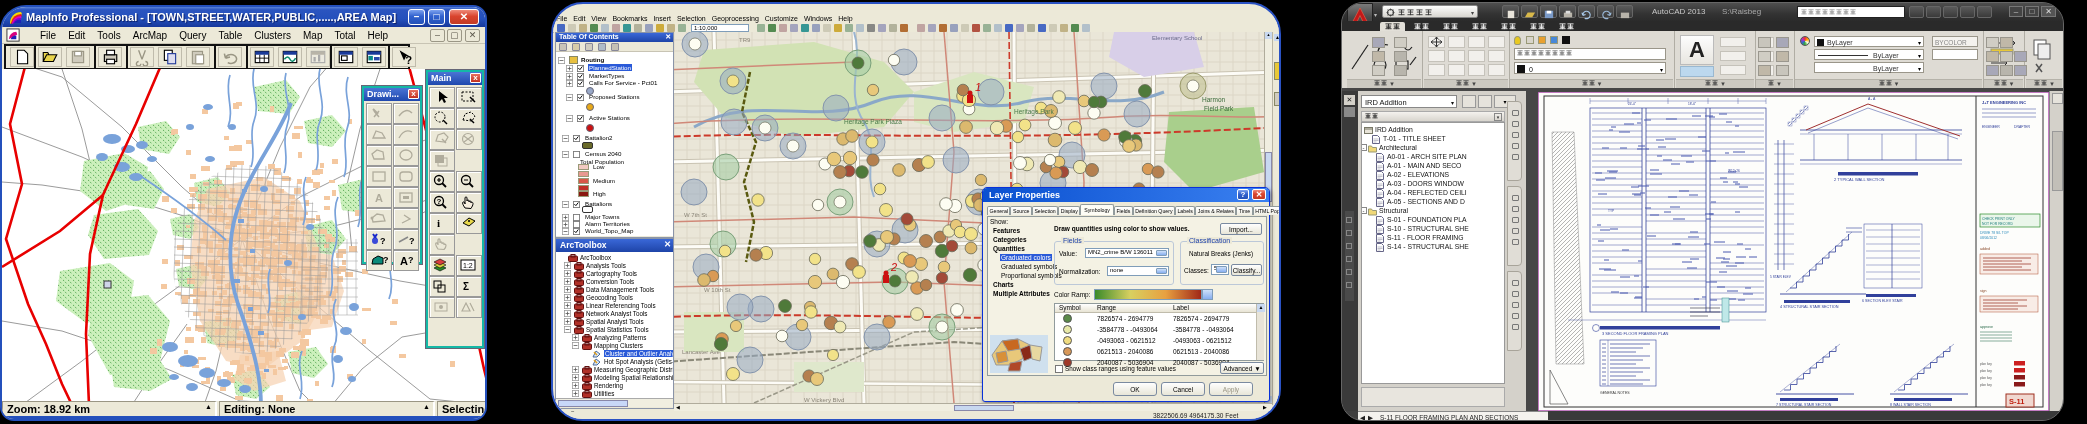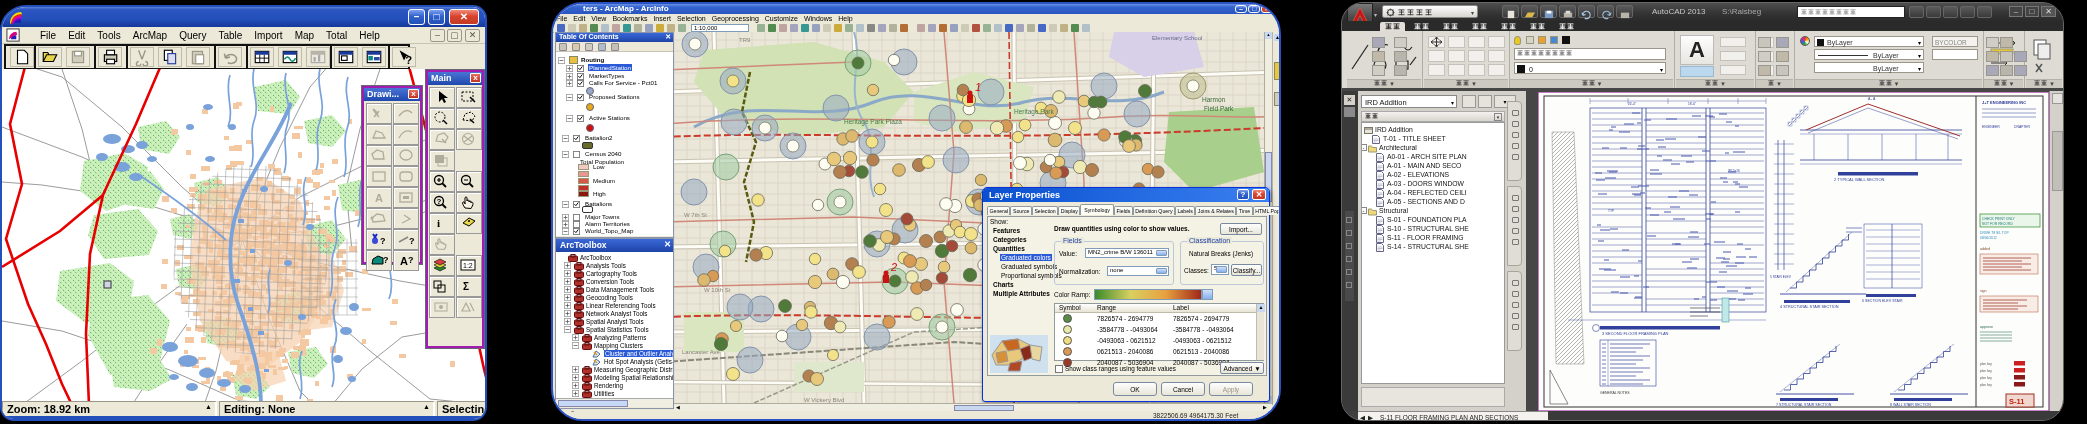--- a/index.html
+++ b/index.html
@@ -20,21 +20,21 @@
 #w1 .menus{position:absolute;left:0;top:20px;width:100%;height:17px;background:#ece9d8;
  font-size:10px;color:#000;border-bottom:1px solid #c8c4b4;}
 #w1 .menus span{display:inline-block;padding:3px 6px 0 6px;}
 .childbtn{position:absolute;top:2px;width:15px;height:13px;background:#ece9d8;
  border:1px solid #9b9786;border-radius:2px;color:#5a564a;font-size:9px;line-height:11px;text-align:center;}
 #w1 .toolrow{position:absolute;left:2px;top:37px;width:406px;height:26px;background:#ece9d8;
  border:2px solid #111;}
 .mi-btn{position:absolute;top:1px;width:24px;height:20px;background:#ece9d8;border:1px solid #c0bcac;}
 .mi-sep{position:absolute;top:0px;width:2px;height:22px;background:#111;}
 
-.float-tb{position:absolute;background:#ece9d8;border:2px solid #a21caf;box-shadow:0 0 0 1px #667;}
+.float-tb{position:absolute;background:#ece9d8;border:2px solid #14b8a6;box-shadow:0 0 0 1px #667;}
 .ftb-title{height:13px;background:linear-gradient(#4a74d4,#1f48ae);color:#fff;
  font-size:9px;font-weight:bold;padding:1px 3px;position:relative;}
 .ftb-x{position:absolute;right:1px;top:1px;width:11px;height:10px;background:linear-gradient(#e87060,#c03020);
  border:1px solid #fff;border-radius:1px;color:#fff;font-size:8px;line-height:8px;text-align:center;font-weight:bold;}
 .ftb-grid{position:relative;}
 .ftb-btn{position:absolute;width:26px;height:21px;background:#ece9d8;border:1px solid #999;
  box-shadow:inset 1px 1px 0 #fff;}
 #w1 .sbar{position:absolute;left:0;bottom:3px;width:100%;height:15px;background:#ece9d8;font-size:11px;font-weight:bold;}
 #w1 .sbar .seg{position:absolute;top:0;height:32px;border:1px solid #9a9684;border-right:2px solid #fff;padding:1px 4px;}
 #w1 .bluestrip{position:absolute;left:0;bottom:0;width:100%;height:3px;background:#2450bc;}
@@ -80,25 +80,26 @@
 </style></head><body>
 <div id="w1" class="win">
     <div class="tbar">
       <svg class="abs" style="left:6px;top:2px" width="16" height="16" viewBox="0 0 16 16">
         <path d="M2,14 a11,11 0 0,1 11,-11 l1,2 -12,10z" fill="#f8d800"></path>
         <path d="M3,14 a10,10 0 0,1 10,-9 l1,2 -11,8z" fill="#e82020"></path>
         <path d="M4,14 a9,9 0 0,1 9,-7 l0.5,2 -9.5,6z" fill="#d800c8"></path>
         <path d="M5,14 a8,8 0 0,1 8,-5 l0,2.5 -8,3z" fill="#8800c8"></path>
         <path d="M6,14 a7,7 0 0,1 7,-3 l0,3z" fill="#2020b8"></path>
       </svg>
+      <div class="ttxt">MapInfo Professional - [TOWN,STREET,WATER,PUBLIC,.....,AREA Map]</div>
       <div class="xpbtn xpblue" style="right:60px">–</div>
       <div class="xpbtn xpblue" style="right:40px">□</div>
       <div class="xpbtn xpred" style="right:6px;width:30px">✕</div>
     </div>
-    <div class="menus"><span style="padding-left:26px"></span><span>File</span><span>Edit</span><span>Tools</span><span>ArcMap</span><span>Query</span><span>Table</span><span>Import</span><span>Map</span><span>Total</span><span>Help</span><svg class="abs" style="left:4px;top:1px" width="15" height="15" viewBox="0 0 16 16">
+    <div class="menus"><span style="padding-left:26px"></span><span>File</span><span>Edit</span><span>Tools</span><span>ArcMap</span><span>Query</span><span>Table</span><span>Clusters</span><span>Map</span><span>Total</span><span>Help</span><svg class="abs" style="left:4px;top:1px" width="15" height="15" viewBox="0 0 16 16">
         <rect x="1" y="1" width="13" height="13" fill="#fff" stroke="#333"></rect>
         <path d="M3,12 a8,8 0 0,1 8,-8 l1,3 -9,5z" fill="#d80080"></path>
         <path d="M5,12 a6,6 0 0,1 6,-4 l0,4z" fill="#2020b8"></path>
       </svg><div class="childbtn" style="right:40px">–</div><div class="childbtn" style="right:23px">▢</div><div class="childbtn" style="right:5px">✕</div></div>
     <div class="toolrow">
       <div class="mi-btn" style="left:4px"><svg width="22" height="18" viewBox="0 0 16 16">
           <path d="M4,2 h6 l3,3 v9 h-9 z" fill="#fff" stroke="#000" stroke-width="1"></path>
         </svg></div>
       <div class="mi-btn" style="left:32px"><svg width="22" height="18" viewBox="0 0 16 16">
           <path d="M2,12 l3,-6 h9 l-3,6 z M2,12 v-8 h4 l1,2 h5" fill="#e8d44a" stroke="#000" stroke-width="1"></path>
@@ -1002,26 +1003,20 @@
             <rect x="5" y="5" width="12" height="8" fill="none" stroke="#b0ac9c"></rect>
             <circle cx="11" cy="9" r="2" fill="#b0ac9c"></circle>
           </svg></div>
         <div class="ftb-btn" style="left:28px;top:212px"><svg width="24" height="19" viewBox="0 0 24 19">
             <path d="M5,13 l4,-8 4,8z M13,5 l4,8" fill="none" stroke="#b0ac9c" stroke-width="1.2"></path>
           </svg></div>
       </div>
     </div>
   </div>
 <div id="w2" class="win">
-    <div class="tbar">
-      <div class="ttxt">ters - ArcMap - ArcInfo</div>
-      <div class="xpbtn xpblue" style="right:32px;top:1px;width:12px;height:8px;font-size:7px;line-height:6px">–</div>
-      <div class="xpbtn xpblue" style="right:19px;top:1px;width:12px;height:8px;font-size:7px;line-height:6px">□</div>
-      <div class="xpbtn xpred" style="right:5px;top:1px;width:13px;height:8px;font-size:7px;line-height:6px">✕</div>
-    </div>
     <div class="menus"><span>File</span><span>Edit</span><span>View</span><span>Bookmarks</span><span>Insert</span><span>Selection</span><span>Geoprocessing</span><span>Customize</span><span>Windows</span><span>Help</span></div>
     <div class="toolrow">
       <div class="a-ico" style="left:4px;background:#2a52c0;opacity:0.85"></div>
       <div class="a-ico" style="left:15px;background:#c8c4b0;opacity:0.85"></div>
       <div class="a-ico" style="left:26px;background:#b8a878;opacity:0.85"></div>
       <div class="a-ico" style="left:37px;background:#3a7a3a;opacity:0.85"></div>
       <div class="a-ico" style="left:48px;background:#a8b8c8;opacity:0.85"></div>
       <div class="a-ico" style="left:59px;background:#b89898;opacity:0.85"></div>
       <div class="a-ico" style="left:70px;background:#188888;opacity:0.85"></div>
       <div class="a-ico" style="left:81px;background:#a8a890;opacity:0.85"></div>

